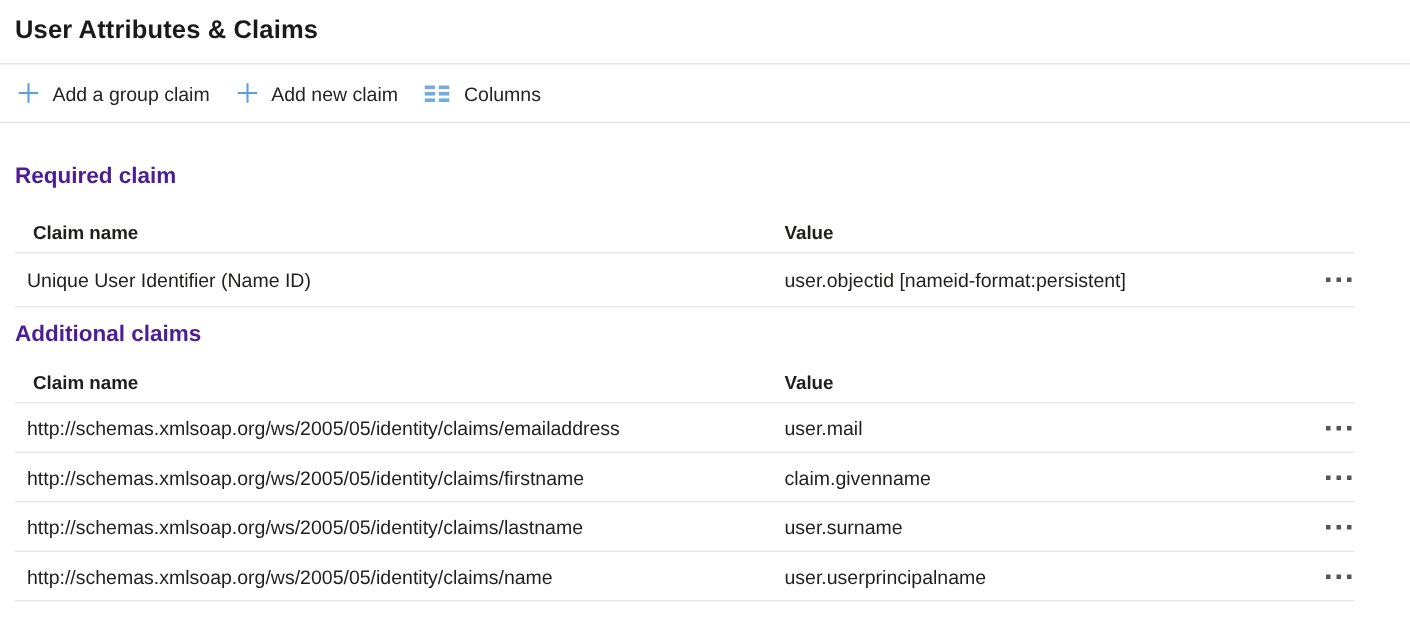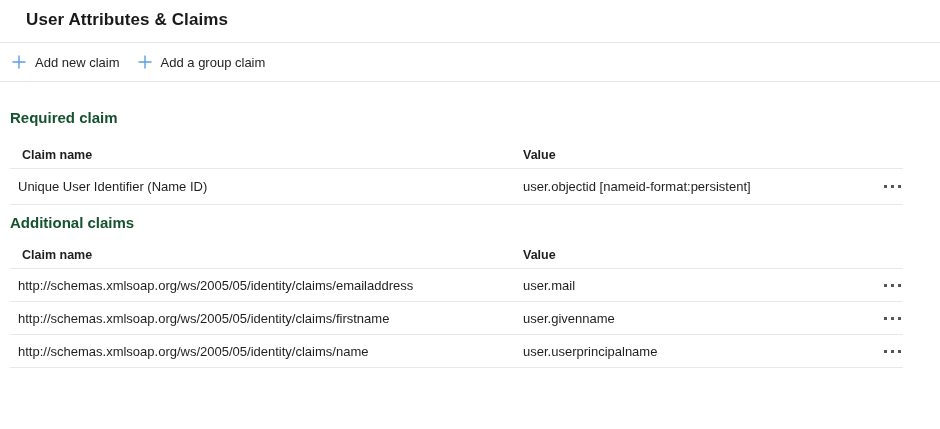--- a/index.html
+++ b/index.html
@@ -6,40 +6,40 @@
   html, body { margin: 0; padding: 0; }
   body {
     width: 940px; height: 429px;
     background: #ffffff;
     font-family: "Liberation Sans", sans-serif;
     color: #1b1b1b;
     overflow: hidden;
   }
   .page-title {
     font-size: 17px; font-weight: 700; color: #1a1a1a;
-    margin: 0; padding: 9px 0 0 26px; line-height: 22px;
+    margin: 0; padding: 9px 0 0 10px; line-height: 22px;
     letter-spacing: 0.1px;
   }
   .divider { border-bottom: 1px solid #e6e6e6; }
   .title-divider { margin-top: 11px; }
   .toolbar {
     height: 39px; display: flex; align-items: center;
     padding-left: 3px; border-bottom: 1px solid #e6e6e6;
   }
   .tb-item {
     display: flex; align-items: center; gap: 9px;
     background: none; border: none; cursor: pointer;
     padding: 6px 9px; margin: 0;
     font-family: "Liberation Sans", sans-serif;
     font-size: 13px; color: #252423; white-space: nowrap;
   }
   .icon { display: inline-flex; align-items: center; justify-content: center; }
   
   .section-heading {
-    font-size: 15px; font-weight: 700; color: #14532d;
+    font-size: 15px; font-weight: 700; color: #4c1d95;
     margin: 26px 0 13px 10px; line-height: 20px;
   }
   .section-heading.additional { margin-top: 8px; margin-bottom: 8px; }
   
   .claims-table { margin: 0 37px 0 10px; }
   .row { display: flex; align-items: center; border-bottom: 1px solid #e8e8e8; }
   .thead { height: 28px; justify-content: space-between; }
   .thead .cell { font-weight: 700; font-size: 12.5px; color: #201f1e; }
   .data-row { cursor: pointer; }
   .required .data-row { height: 36px; }
@@ -65,29 +65,44 @@
 
   <div class="divider title-divider"></div>
 
   <div class="toolbar">
     <button class="tb-item">
       <span class="icon">
         <svg width="14" height="14" viewBox="0 0 14 14">
             <path d="M7 0.5v13M0.5 7h13" stroke="#5c9fe0" stroke-width="1.4" fill="none"></path>
           </svg>
       </span>
-      <span>Add new claim</span>
+      <span>Add a group claim</span>
     </button>
     <button class="tb-item">
       <span class="icon">
         <svg width="14" height="14" viewBox="0 0 14 14">
             <path d="M7 0.5v13M0.5 7h13" stroke="#5c9fe0" stroke-width="1.4" fill="none"></path>
           </svg>
       </span>
-      <span>Add a group claim</span>
+      <span>Add new claim</span>
+    </button>
+    <button class="tb-item">
+      <span class="icon">
+        <svg width="17" height="13" viewBox="0 0 17 13">
+          <g fill="#74aade">
+            <rect x="0" y="1" width="7" height="2.4"></rect>
+              <rect x="0" y="5.3" width="7" height="2.4"></rect>
+              <rect x="0" y="9.6" width="7" height="2.4"></rect>
+            <rect x="9.5" y="1" width="7" height="2.4"></rect>
+              <rect x="9.5" y="5.3" width="7" height="2.4"></rect>
+              <rect x="9.5" y="9.6" width="7" height="2.4"></rect>
+          </g>
+        </svg>
+      </span>
+      <span>Columns</span>
     </button>
   </div>
 
   <section class="required">
     <h2 class="section-heading">Required claim</h2>
     <div class="claims-table">
       <div class="row thead">
         <div class="cell name">Claim name</div>
         <div class="cell value">Value</div>
         <div class="cell actions"></div>
@@ -122,30 +137,41 @@
           <button class="more-btn" aria-label="More options">
             <span class="dot"></span>
               <span class="dot"></span>
               <span class="dot"></span>
           </button>
         </div>
       </div>
 
       <div class="row data-row">
         <div class="cell name">http://schemas.xmlsoap.org/ws/2005/05/identity/claims/firstname</div>
-        <div class="cell value">user.givenname</div>
+        <div class="cell value">claim.givenname</div>
         <div class="cell actions">
           <button class="more-btn" aria-label="More options">
             <span class="dot"></span>
               <span class="dot"></span>
               <span class="dot"></span>
           </button>
         </div>
       </div>
 
+      <div class="row data-row">
+        <div class="cell name">http://schemas.xmlsoap.org/ws/2005/05/identity/claims/lastname</div>
+        <div class="cell value">user.surname</div>
+        <div class="cell actions">
+          <button class="more-btn" aria-label="More options">
+            <span class="dot"></span>
+              <span class="dot"></span>
+              <span class="dot"></span>
+          </button>
+        </div>
+      </div>
 
       <div class="row data-row">
         <div class="cell name">http://schemas.xmlsoap.org/ws/2005/05/identity/claims/name</div>
         <div class="cell value">user.userprincipalname</div>
         <div class="cell actions">
           <button class="more-btn" aria-label="More options">
             <span class="dot"></span>
               <span class="dot"></span>
               <span class="dot"></span>
           </button>

